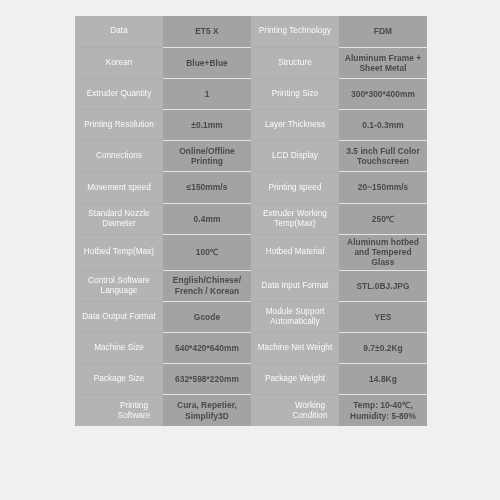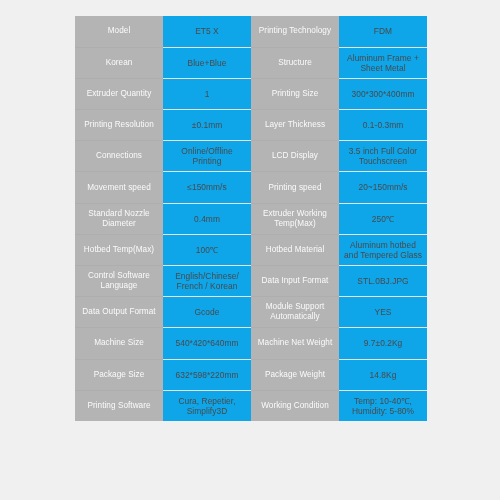--- a/index.html
+++ b/index.html
@@ -38,46 +38,47 @@
     word-wrap: break-word;
   }
   td.label-cell {
     background: #b4b4b4;
     color: #fbfbfb;
     font-size: 8.2px;
     letter-spacing: 0.05px;
     border-bottom: 1px solid #aeaeae;
   }
   td.value-cell {
-    background: #0ea5e9;
+    background: #a3a3a3;
     color: #4a4a4a;
     font-size: 8.4px;
     letter-spacing: 0.05px;
     border-bottom: 1px solid #e4e4e4;
+    font-weight: bold;
   }
-  #spec-table tr:last-child td.label-cell { border-bottom: none; }
+  #spec-table tr:last-child td.label-cell { border-bottom: none; padding-left: 34px; }
   #spec-table tr:last-child td.value-cell { border-bottom: none; }
 
   col.c-label { width: 88px; }
   col.c-value { width: 88px; }
 </style>
 </head>
 <body>
 
 <div id="spec-page">
   <table id="spec-table">
     <colgroup>
       <col class="c-label">
         <col class="c-value">
         <col class="c-label">
         <col class="c-value">
     </colgroup>
     <tbody>
         <tr>
-          <td class="label-cell">Model</td>
+          <td class="label-cell">Data</td>
           <td class="value-cell">ET5 X</td>
           <td class="label-cell">Printing Technology</td>
           <td class="value-cell">FDM</td>
         </tr>
         <tr>
           <td class="label-cell">Korean</td>
           <td class="value-cell">Blue+Blue</td>
           <td class="label-cell">Structure</td>
           <td class="value-cell">Aluminum Frame + Sheet Metal</td>
         </tr>

